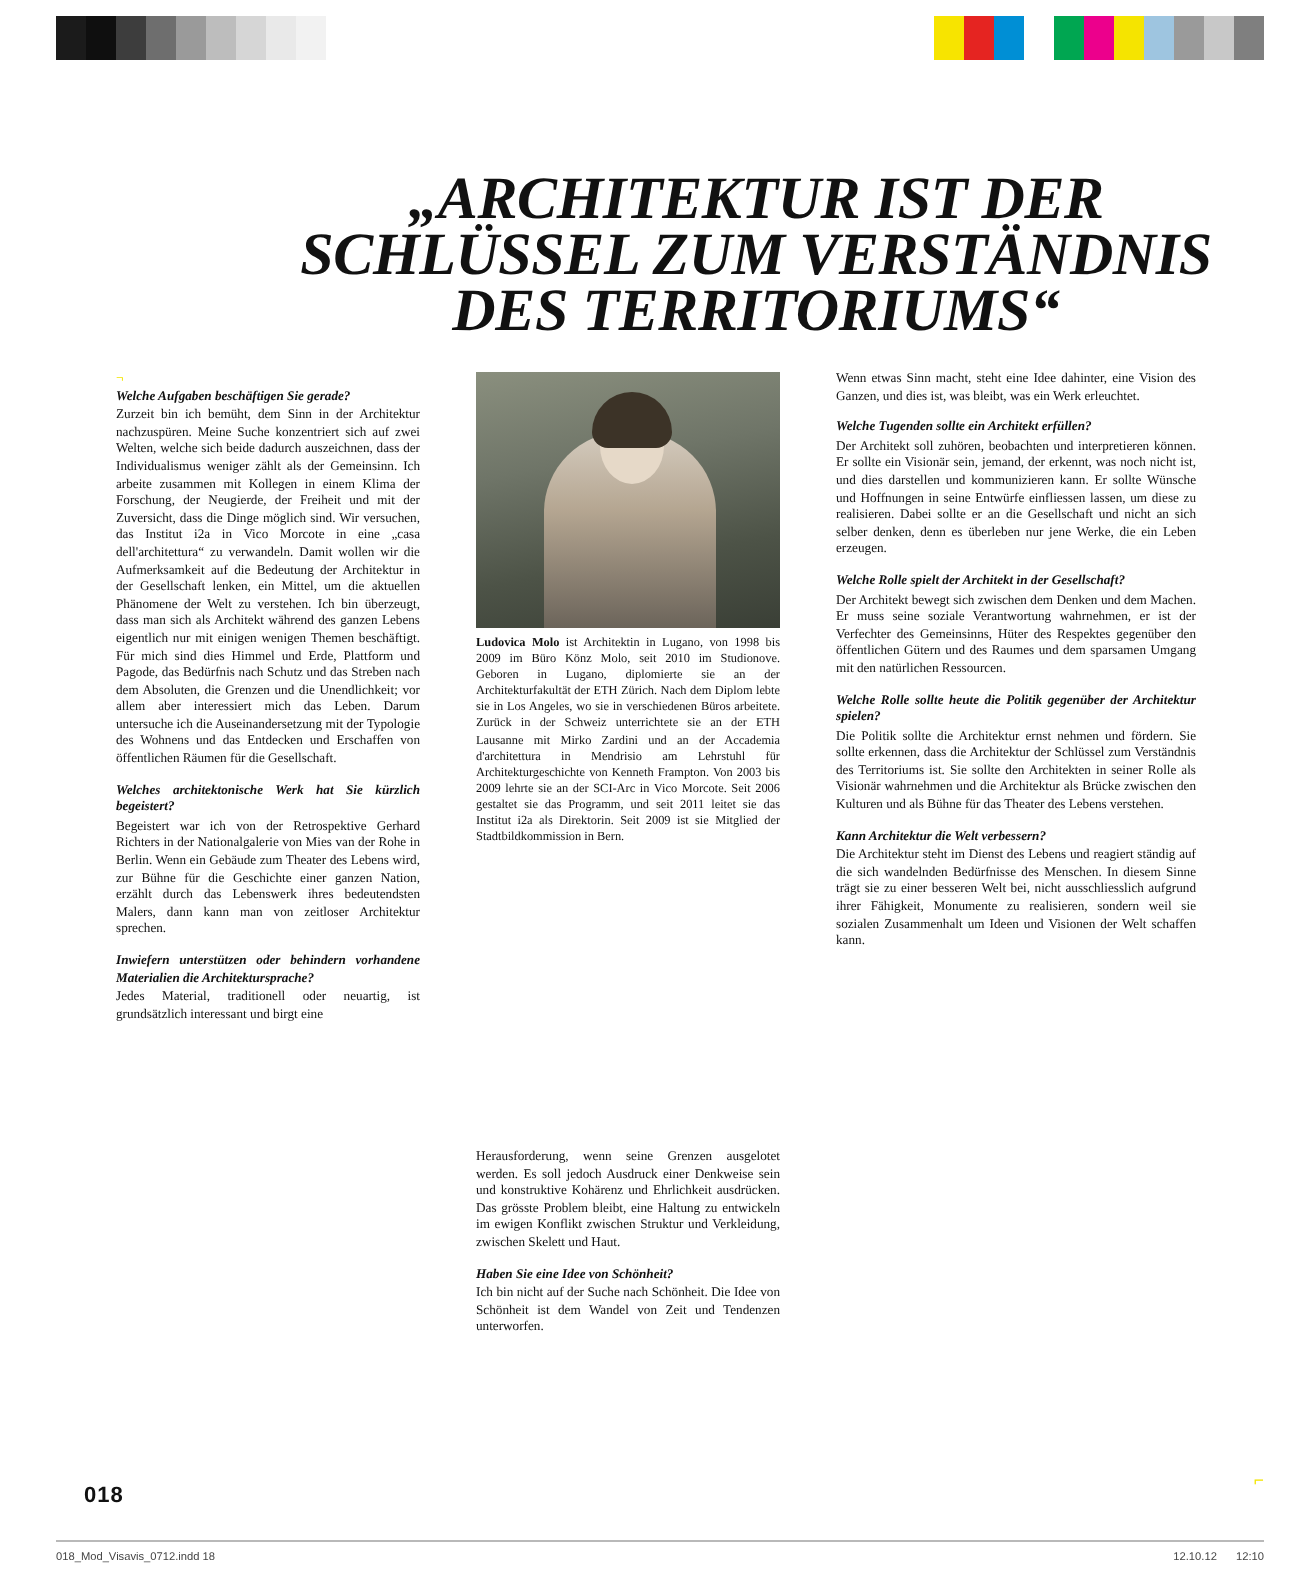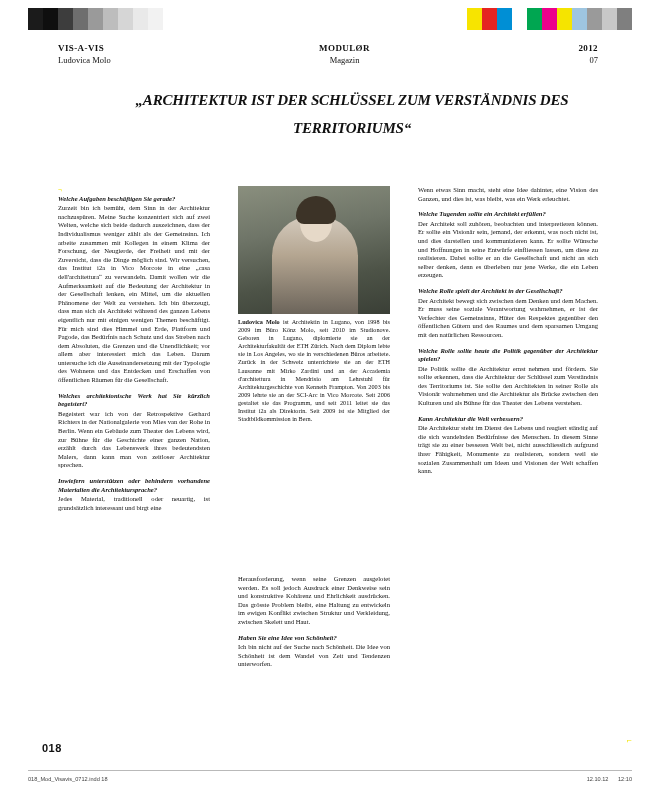--- a/index.html
+++ b/index.html
@@ -29,25 +29,25 @@
     display:flex; justify-content:space-between;
     font-family: "Liberation Serif", serif;
   }
   .hcol { font-size: 8.5px; line-height: 12px; }
   .hcol .strong { font-weight:bold; font-size:9px; letter-spacing:0.4px; }
   .hcol.center { text-align:center; width: 170px; }
   .hcol.right { text-align:right; }
 
   
   .title {
-    position:absolute; left:112px; top:86px; width:480px;
+    position:absolute; left:138px; top:86px; width:480px;
     text-align:center;
     font-family: "Liberation Serif", serif;
     font-weight:bold; font-style:italic;
-    font-size: 15px; line-height: 28px;
+    font-size: 30px; line-height: 28px;
     letter-spacing: -0.2px;
   }
 
   
   .col { position:absolute; font-size:6.6px; line-height:8.6px; text-align:justify; }
   .col p { margin:0 0 0 0; }
   .q { font-weight:bold; font-style:italic; }
   .a { font-style:normal; }
   .lead-mark {
     color:#f3e500; font-weight:bold; font-style:italic;
@@ -134,34 +134,20 @@
       <span style="background: rgb(255, 255, 255);"></span>
       <span style="background: rgb(0, 166, 81);"></span>
       <span style="background: rgb(236, 0, 140);"></span>
       <span style="background: rgb(245, 228, 0);"></span>
       <span style="background: rgb(158, 197, 224);"></span>
       <span style="background: rgb(154, 154, 154);"></span>
       <span style="background: rgb(200, 200, 200);"></span>
       <span style="background: rgb(127, 127, 127);"></span>
     </div>
 
-  <div class="header">
-    <div class="hcol left">
-      <div class="strong">VIS-A-VIS</div>
-      <div>Ludovica Molo</div>
-    </div>
-    <div class="hcol center">
-      <div class="strong">MODULØR</div>
-      <div>Magazin</div>
-    </div>
-    <div class="hcol right">
-      <div class="strong">2012</div>
-      <div>07</div>
-    </div>
-  </div>
 
   <div class="title">„ARCHITEKTUR IST DER SCHLÜSSEL ZUM VERSTÄNDNIS DES TERRITORIUMS“</div>
 
   <div class="photo">
     <div class="figure"></div>
     <div class="head"></div>
     <div class="hair"></div>
   </div>
 
   <div class="caption">

